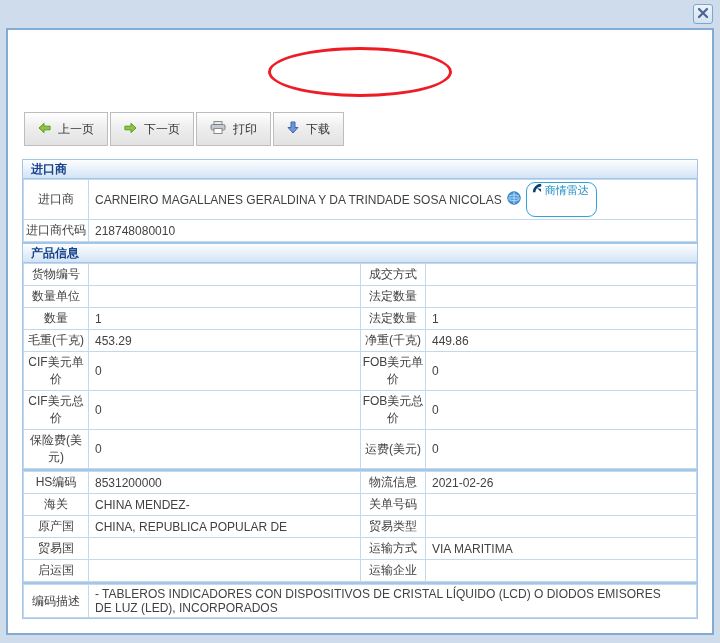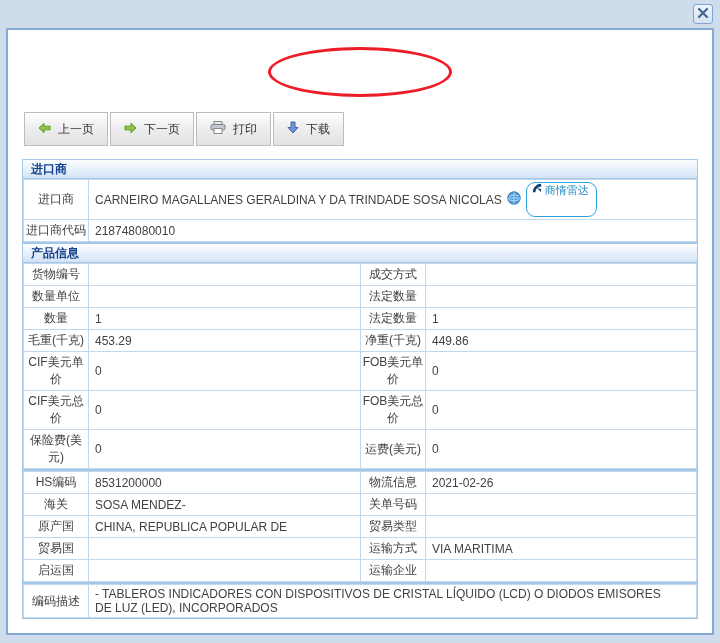--- a/index.html
+++ b/index.html
@@ -223,21 +223,21 @@
           </colgroup>
         <tbody>
             <tr>
           <td class="lbl">HS编码</td>
           <td class="val">8531200000</td>
           <td class="lbl">物流信息</td>
           <td class="val">2021-02-26</td>
         </tr>
         <tr>
           <td class="lbl">海关</td>
-          <td class="val">SOSA MENDEZ-</td>
+          <td class="val">CHINA MENDEZ-</td>
           <td class="lbl">关单号码</td>
           <td class="val"></td>
         </tr>
         <tr>
           <td class="lbl">原产国</td>
           <td class="val">CHINA, REPUBLICA POPULAR DE</td>
           <td class="lbl">贸易类型</td>
           <td class="val"></td>
         </tr>
         <tr>

